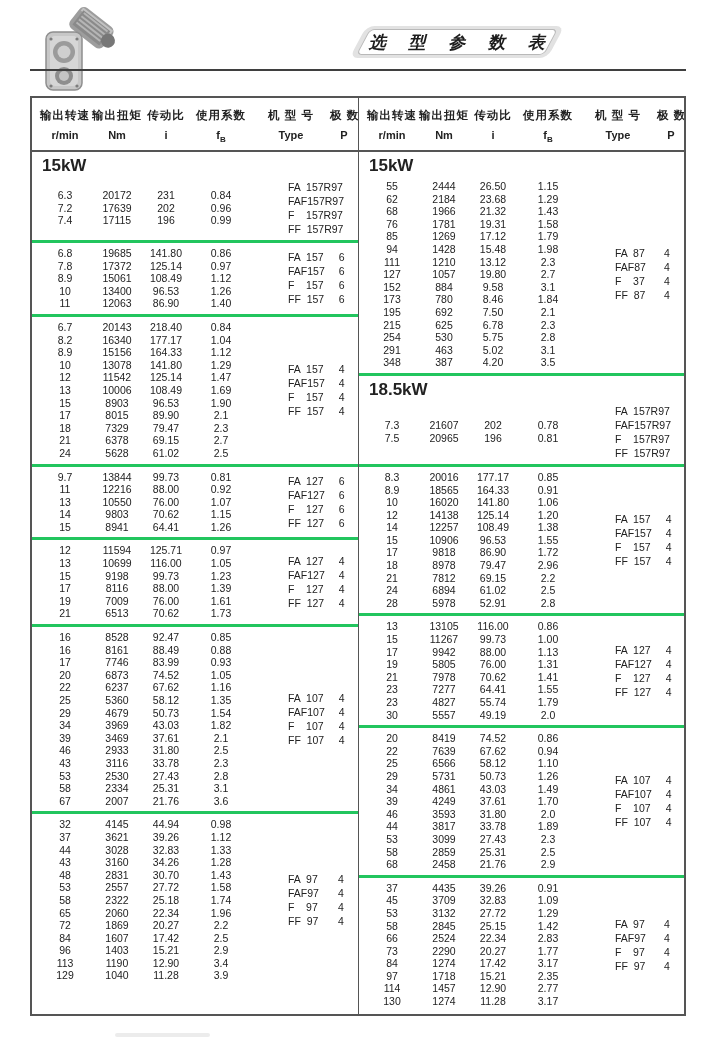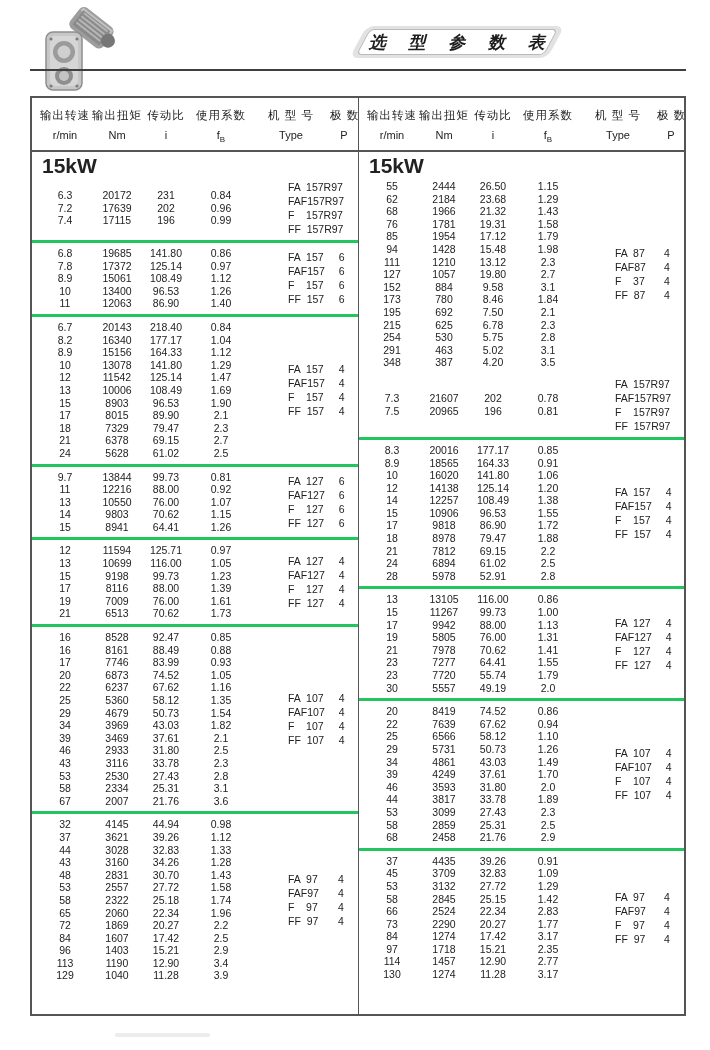--- a/index.html
+++ b/index.html
@@ -24,26 +24,26 @@
   .top-rule { position:absolute; left:30px; top:69px; width:656px; height:2px; background:#3f3f3f; }
 
   
   .sel-table { position:absolute; left:30px; top:96px; width:656px; height:920px;
                border:2px solid #555; display:flex; }
   .col { width:50%; height:100%; overflow:hidden; }
   .col.right { border-left:1px solid #555; }
 
   .thead { height:54px; border-bottom:2px solid #555; padding-top:7px; }
   .hgrid { display:grid; grid-template-columns:54px 50px 48px 62px 78px 28px; padding-left:6px; }
-  .hcell { text-align:center; white-space:nowrap; }
-  .hcn  { font-size:11.5px; font-weight:normal; line-height:20px; letter-spacing:1px; }
+  .hcell { text-align:center; white-space:nowrap;font-weight:bold; }
+  .hcn  { font-size:11.5px; font-weight:bold; line-height:20px; letter-spacing:1px; }
   .hun  { font-size:11px; line-height:20px; }
   .hun sub { font-size:8px; }
 
-  .power-label { font-size:21px; font-weight:bold; padding:5px 0 1px 10px; line-height:18px; }
+  .power-label { font-size:17px; font-weight:bold; padding:5px 0 1px 10px; line-height:18px; }
 
   .block { display:flex; align-items:center; padding:4px 0; }
   .block.sep, .power-label.sep { border-top:3px solid #22c55e; }
 
   .rows { width:220px; padding-left:6px; }
   .drow { display:grid; grid-template-columns:54px 50px 48px 62px; }
   .dcell { text-align:center; font-size:10.5px; line-height:12.6px; white-space:nowrap; }
 
   .types { flex:1; padding-left:8px; }
   .tline { display:flex; line-height:14px; }
@@ -653,21 +653,21 @@
               <div class="dcell">1.43</div>
             </div>
             <div class="drow">
               <div class="dcell">76</div>
               <div class="dcell">1781</div>
               <div class="dcell">19.31</div>
               <div class="dcell">1.58</div>
             </div>
             <div class="drow">
               <div class="dcell">85</div>
-              <div class="dcell">1954</div>
+              <div class="dcell">1269</div>
               <div class="dcell">17.12</div>
               <div class="dcell">1.79</div>
             </div>
             <div class="drow">
               <div class="dcell">94</div>
               <div class="dcell">1428</div>
               <div class="dcell">15.48</div>
               <div class="dcell">1.98</div>
             </div>
             <div class="drow">
@@ -737,20 +737,21 @@
             <div class="tline">
               <span class="model">F    37</span>
               <span class="pole">4</span>
             </div>
             <div class="tline">
               <span class="model">FF  87</span>
               <span class="pole">4</span>
             </div>
           </div>
         </div>
+        <div class="power-label sep">18.5kW</div>
         <div class="block">
           <div class="rows">
             <div class="drow">
               <div class="dcell">7.3</div>
               <div class="dcell">21607</div>
               <div class="dcell">202</div>
               <div class="dcell">0.78</div>
             </div>
             <div class="drow">
               <div class="dcell">7.5</div>
@@ -819,21 +820,21 @@
             <div class="drow">
               <div class="dcell">17</div>
               <div class="dcell">9818</div>
               <div class="dcell">86.90</div>
               <div class="dcell">1.72</div>
             </div>
             <div class="drow">
               <div class="dcell">18</div>
               <div class="dcell">8978</div>
               <div class="dcell">79.47</div>
-              <div class="dcell">1.88</div>
+              <div class="dcell">2.96</div>
             </div>
             <div class="drow">
               <div class="dcell">21</div>
               <div class="dcell">7812</div>
               <div class="dcell">69.15</div>
               <div class="dcell">2.2</div>
             </div>
             <div class="drow">
               <div class="dcell">24</div>
               <div class="dcell">6894</div>
@@ -899,21 +900,21 @@
               <div class="dcell">1.41</div>
             </div>
             <div class="drow">
               <div class="dcell">23</div>
               <div class="dcell">7277</div>
               <div class="dcell">64.41</div>
               <div class="dcell">1.55</div>
             </div>
             <div class="drow">
               <div class="dcell">23</div>
-              <div class="dcell">7720</div>
+              <div class="dcell">4827</div>
               <div class="dcell">55.74</div>
               <div class="dcell">1.79</div>
             </div>
             <div class="drow">
               <div class="dcell">30</div>
               <div class="dcell">5557</div>
               <div class="dcell">49.19</div>
               <div class="dcell">2.0</div>
             </div>
           </div>

